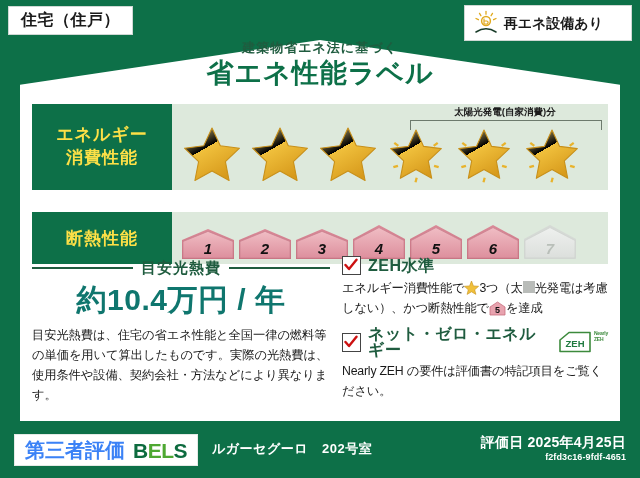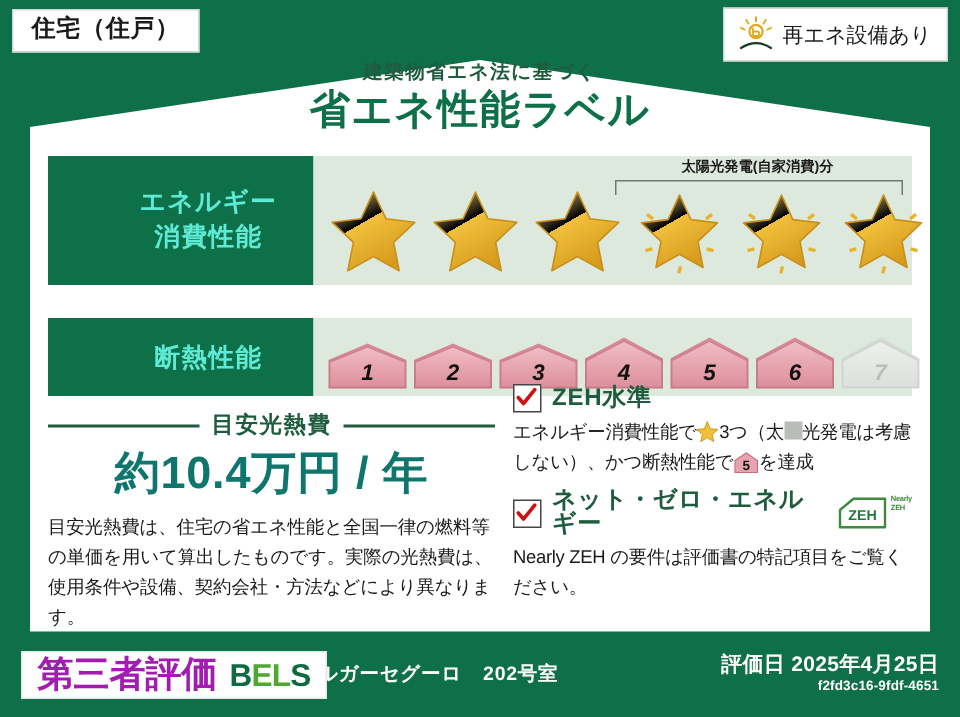--- a/index.html
+++ b/index.html
@@ -21,23 +21,23 @@
   .tag-house{
     position:absolute;left:8px;top:6px;
     background:#ffffff;border:1px solid #cfd8d4;
     padding:5px 12px 6px 12px;
     font-size:16px;font-weight:bold;color:#1a1a1a;letter-spacing:0.5px;
     line-height:1;
   }
   .tag-renew{
     position:absolute;right:8px;top:5px;
     background:#ffffff;border:1px solid #cfd8d4;
-    padding:4px 10px 4px 8px;
+    padding:4px 28px 4px 8px;
     display:flex;align-items:center;gap:5px;
-    font-size:14px;font-weight:normal;color:#1a1a1a;line-height:1;
+    font-size:14px;font-weight:bold;color:#1a1a1a;line-height:1;
   }
   .tag-renew .sun-ic{width:26px;height:26px;display:block;flex:0 0 26px;}
 
   .title-wrap{
     position:absolute;left:0;top:41px;width:640px;text-align:center;
     z-index:4;
   }
   .title-sub{font-size:13px;font-weight:bold;color:#1f5c3f;letter-spacing:1px;line-height:1.1;}
   .title-main{font-size:27px;font-weight:bold;color:#0d7048;letter-spacing:1px;line-height:1.25;margin-top:2px;}
 
@@ -46,25 +46,24 @@
     position:absolute;left:20px;top:96px;width:600px;height:325px;
     background:#ffffff;
   }
 
   
   .perf-row{position:absolute;display:flex;}
   .row-energy{left:12px;top:8px;width:576px;height:86px;}
   .row-insul{left:12px;top:116px;width:576px;height:52px;}
 
   .row-key{
-    background:#0d7048;color:#5eead4;
+    background:#0d7048;color:#fde047;
     display:flex;align-items:center;justify-content:center;
     text-align:center;font-weight:bold;letter-spacing:1px;
     flex:0 0 auto;
-    padding-left:37px;
   }
   .row-energy .row-key{width:140px;height:86px;font-size:17px;line-height:1.35;}
   .row-insul .row-key{width:140px;height:52px;font-size:17px;}
   .row-val{
     background:#dde9dc;flex:1 1 auto;position:relative;
   }
 
   
   .stars{
     position:absolute;left:6px;top:0;right:4px;bottom:0;
@@ -95,21 +94,21 @@
     position:absolute;left:0;right:0;bottom:5px;text-align:center;
     font-size:15px;font-weight:bold;color:#111111;line-height:1;
   }
   .house.off .hnum{color:#b9bfb9;}
 
   
   .lower{position:absolute;left:12px;top:160px;width:576px;height:156px;}
   .col-left{position:absolute;left:0;top:0;width:298px;}
   .col-right{position:absolute;left:310px;top:0;width:266px;}
 
-  .cost-head{display:flex;align-items:center;gap:8px;margin-top:20px;text-align:right;}
+  .cost-head{display:flex;align-items:center;gap:8px;margin-top:4px;text-align:right;}
   .cost-head .rule{flex:1 1 auto;height:2px;background:#1f5c3f;}
   .cost-head .ct{font-size:15px;font-weight:bold;color:#1f5c3f;letter-spacing:1px;white-space:nowrap;line-height:1;}
   .cost-amount{
     text-align:center;font-size:30px;font-weight:bold;color:#0f766e;
     letter-spacing:0.5px;line-height:1.1;margin-top:8px;
   }
   .cost-note{
     margin-top:10px;font-size:12.3px;color:#1a1a1a;line-height:1.62;
     letter-spacing:-0.1px;text-align:left;
   }
@@ -138,21 +137,21 @@
   .zeh-logo svg{display:block;width:34px;height:22px;}
   .zeh-logo .nz{font-size:5px;font-weight:bold;color:#3c8a3c;line-height:1.05;letter-spacing:-0.2px;}
 
   
   .footer{position:absolute;left:0;top:424px;width:640px;height:54px;background:#0d7048;}
   .bels-box{
     position:absolute;left:14px;top:10px;height:30px;
     background:#ffffff;border:1px solid #e4eae6;
     display:flex;align-items:center;gap:8px;padding:0 10px;
   }
-  .bels-jp{font-size:24px;font-weight:bold;color:#a21caf;letter-spacing:0px;line-height:1;}
+  .bels-jp{font-size:20px;font-weight:bold;color:#3b82f6;letter-spacing:0px;line-height:1;}
   .bels-en{font-size:21px;font-weight:bold;letter-spacing:-0.5px;line-height:1;}
   .bels-en .b1{color:#0d6b3f;}
   .bels-en .b2{color:#4ea832;}
   .estate{
     position:absolute;left:212px;top:18px;
     color:#ffffff;font-size:13px;font-weight:bold;letter-spacing:0.5px;line-height:1;
   }
   .estate .room{margin-left:14px;}
   .eval{position:absolute;right:14px;top:10px;text-align:right;}
   .eval-date{color:#ffffff;font-size:14px;font-weight:bold;line-height:1.2;letter-spacing:0.2px;}

